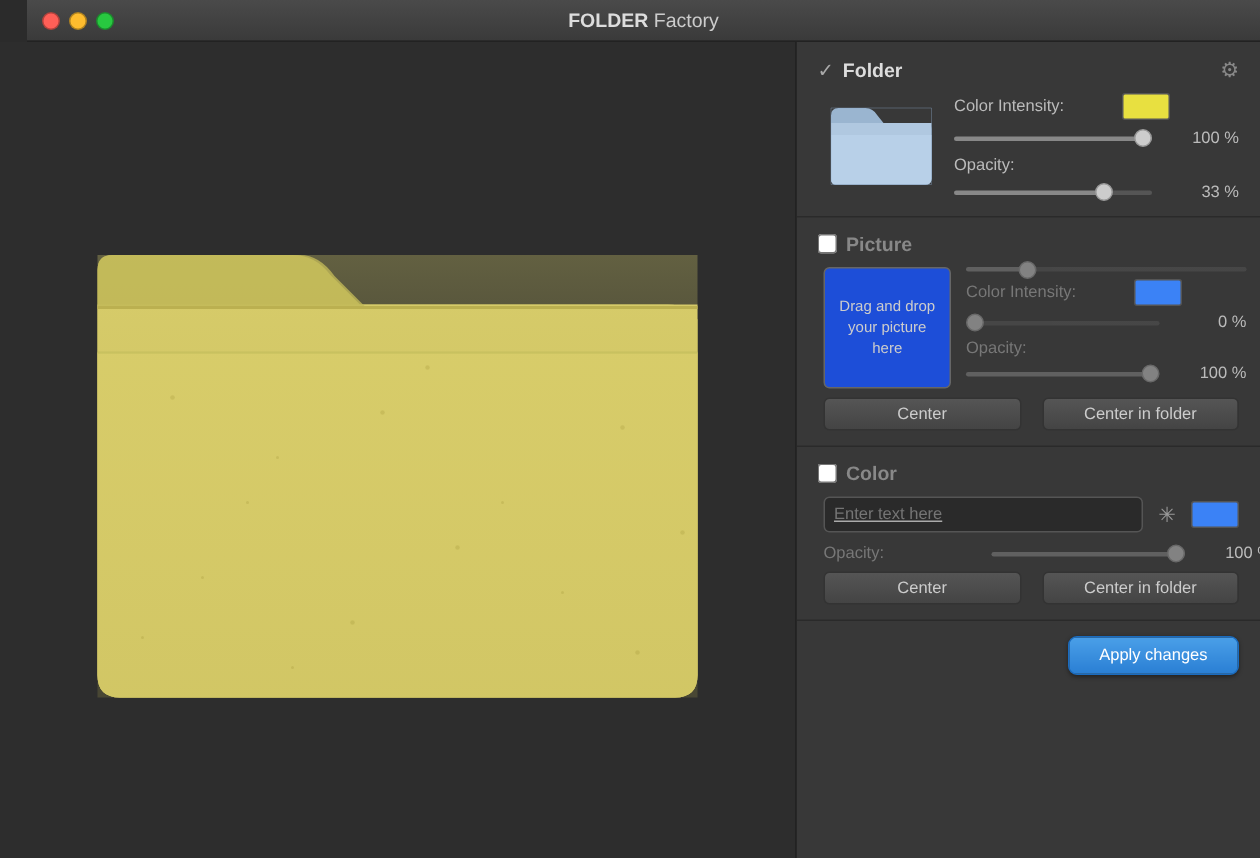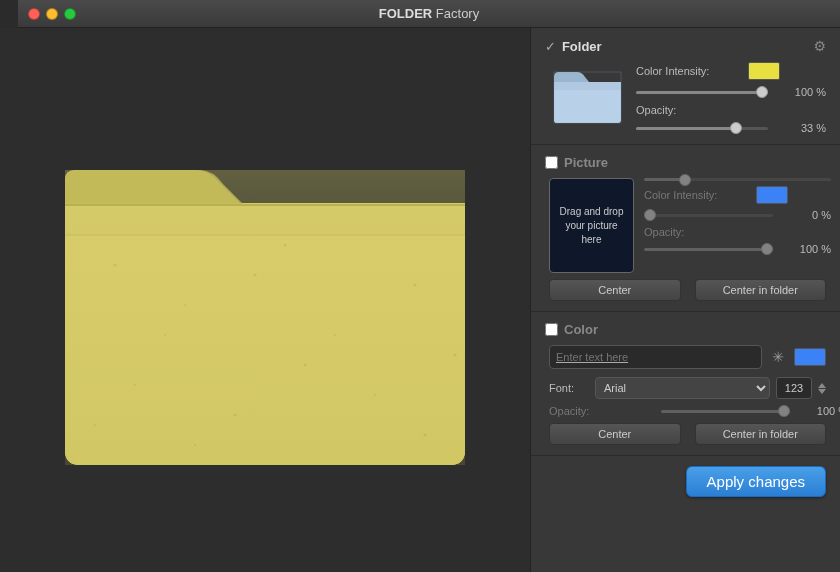--- a/index.html
+++ b/index.html
@@ -193,22 +193,22 @@
     }
 
     
     .picture-content {
       display: flex;
       gap: 10px;
       padding-left: 4px;
     }
     .drop-zone {
       width: 85px;
-      height: 95px;
-      background: #0f172a;
+      height: 81px;
+      background: #1d4ed8;
       border-radius: 4px;
       display: flex;
       align-items: center;
       justify-content: center;
       flex-shrink: 0;
       cursor: pointer;
       border: 1px solid #666;
     }
     .drop-zone-text {
       color: #ccc;
@@ -324,21 +324,21 @@
     .apply-section {
       padding: 10px 14px;
       display: flex;
       justify-content: flex-end;
     }
     .apply-btn {
       background: linear-gradient(to bottom, #4a9fe8, #2a7fd4);
       border: 1px solid #1a6cc0;
       border-radius: 6px;
       color: white;
-      font-size: 15px;
+      font-size: 11px;
       font-weight: 500;
       padding: 6px 20px;
       cursor: pointer;
       box-shadow: 0 1px 3px rgba(0,0,0,0.4);
     }
 
     
     .section-disabled .section-title { color: #888; }
     .section-disabled .control-label { color: #777; }
     .section-disabled .slider { opacity: 0.5; }
@@ -500,31 +500,20 @@
     <div class="section section-disabled">
       <div class="section-header">
         <input type="checkbox" class="section-checkbox" style="">
         <span class="section-title">Color</span>
       </div>
       <div class="text-input-row">
         <input type="text" class="text-input" placeholder="Enter text here" style="">
         <span class="snowflake-icon">✳</span>
         <div class="color-swatch swatch-blue"></div>
       </div>
-      <div class="font-row">
-        <span class="font-label">Font:</span>
-        <select class="font-select">
-          <option>Arial</option>
-        </select>
-        <input type="text" class="font-size-box" value="123" style="">
-        <div class="font-size-arrows">
-          <div class="arrow-up"></div>
-          <div class="arrow-down"></div>
-        </div>
-      </div>
       <div class="control-row" style="padding-left:4px; margin-bottom:4px;">
         <span class="control-label">Opacity:</span>
         <div class="slider-container">
           <input type="range" class="slider" style="--pct: 100%; background: linear-gradient(to right, rgb(136, 136, 136) 0%, rgb(136, 136, 136) 100%, rgb(85, 85, 85) 100%, rgb(85, 85, 85) 100%);" min="0" max="100" value="100">
         </div>
         <span class="slider-value">100 %</span>
       </div>
       <div class="center-btns">
         <div class="center-btn">
           <span>Center</span>

